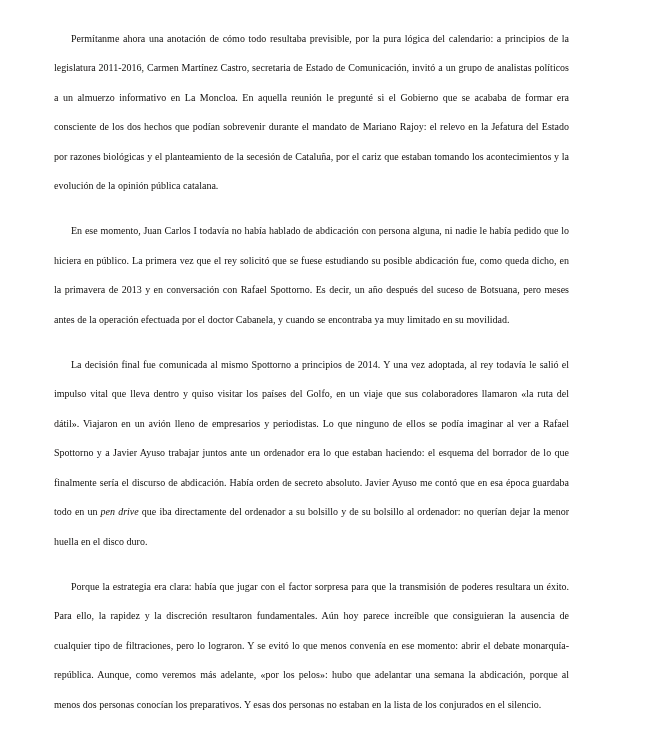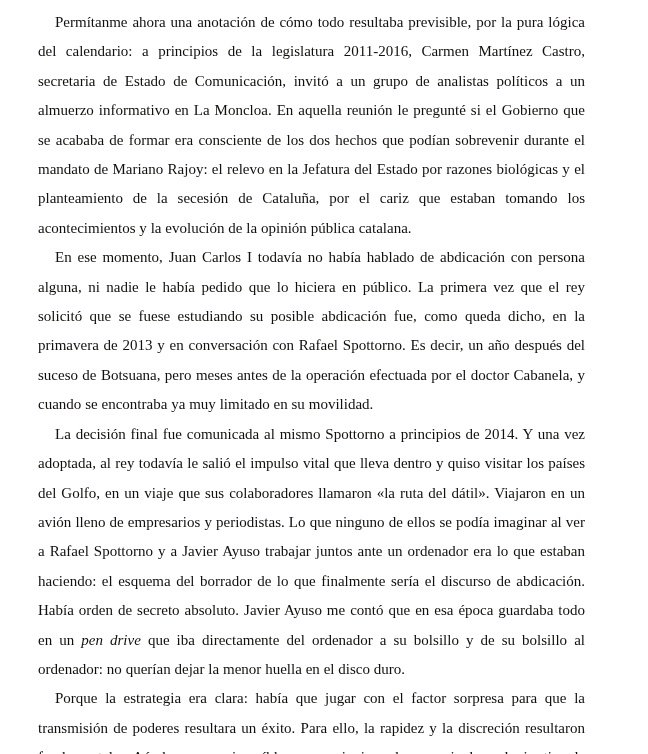--- a/index.html
+++ b/index.html
@@ -17,27 +17,27 @@
     box-sizing: border-box;
   }
   .text-column {
     position: absolute;
     left: 38px;
     top: 8px;
     width: 547px;
     box-sizing: border-box;
   }
   p.para {
-    margin: 0;
+    margin: 16px;
     padding: 0;
     text-align: justify;
     text-justify: inter-word;
     text-indent: 17px;
     font-family: "Liberation Serif", "DejaVu Serif", serif;
-    font-size: 15px;
+    font-size: 10px;
     line-height: 29.4px;
     color: #12100e;
     word-spacing: 0.1px;
     -webkit-font-smoothing: antialiased;
   }
   p.para:last-child {
     text-align: justify;
   }
   
   em.italic {

